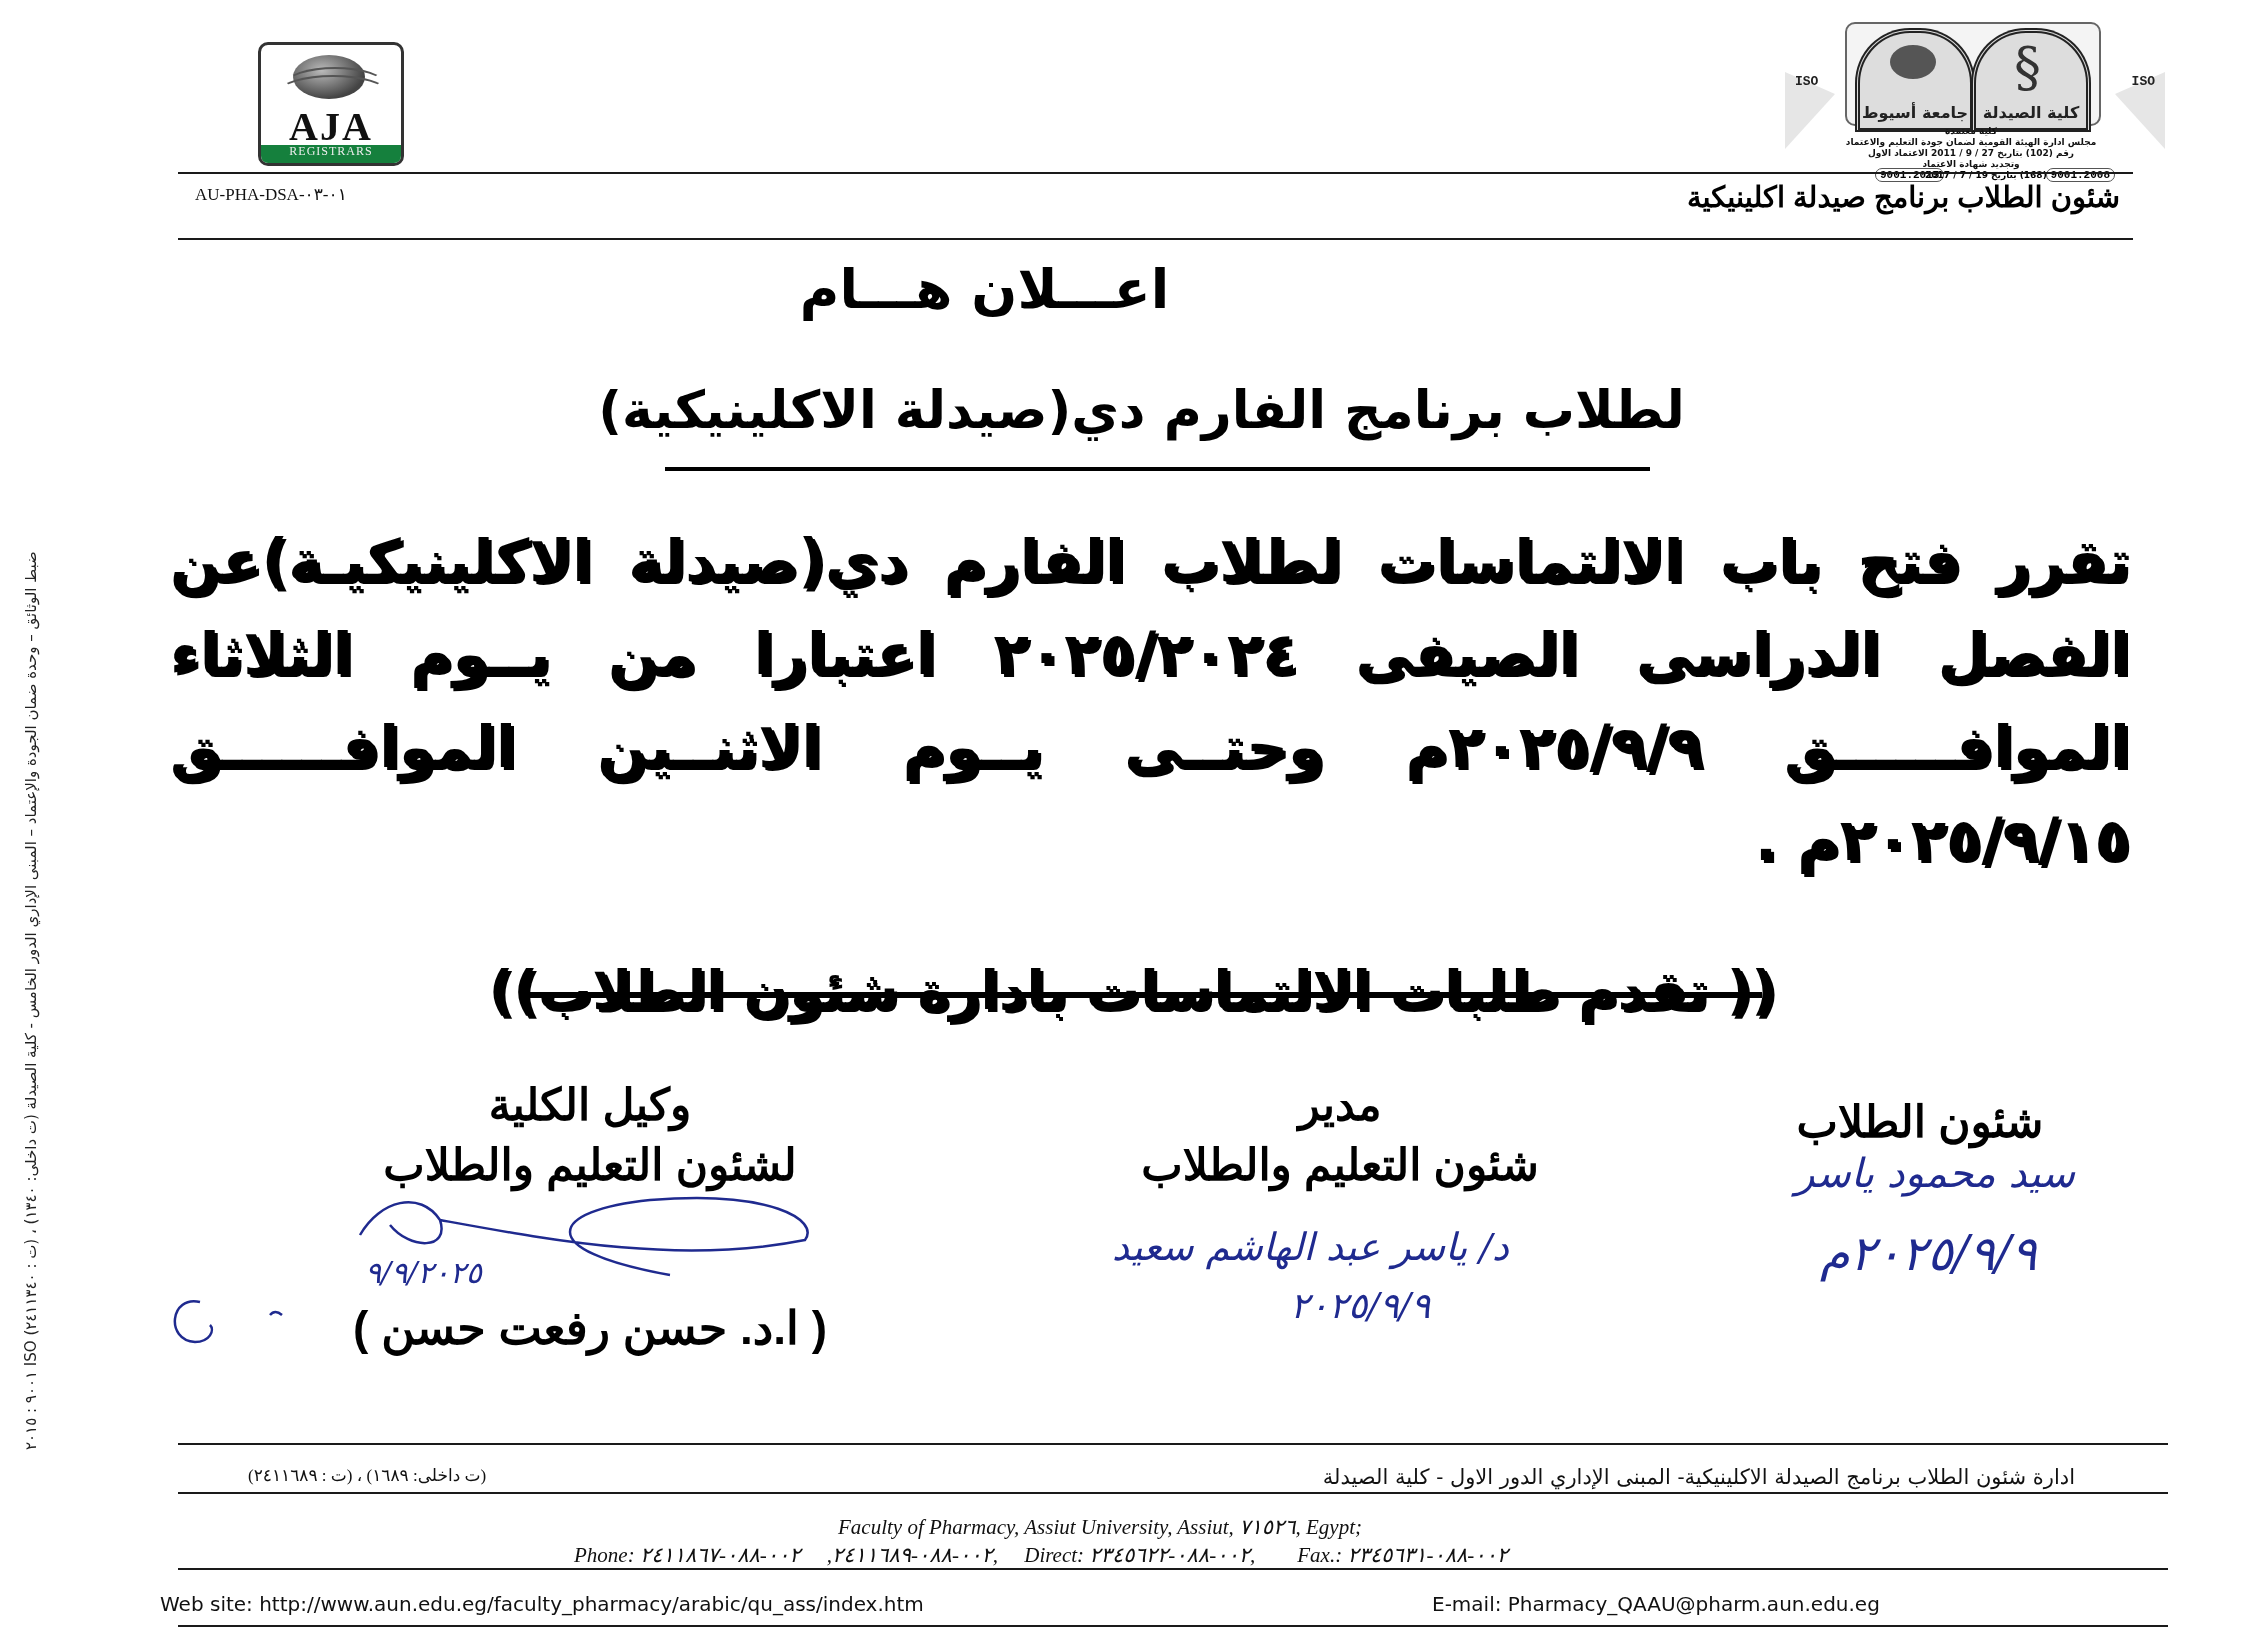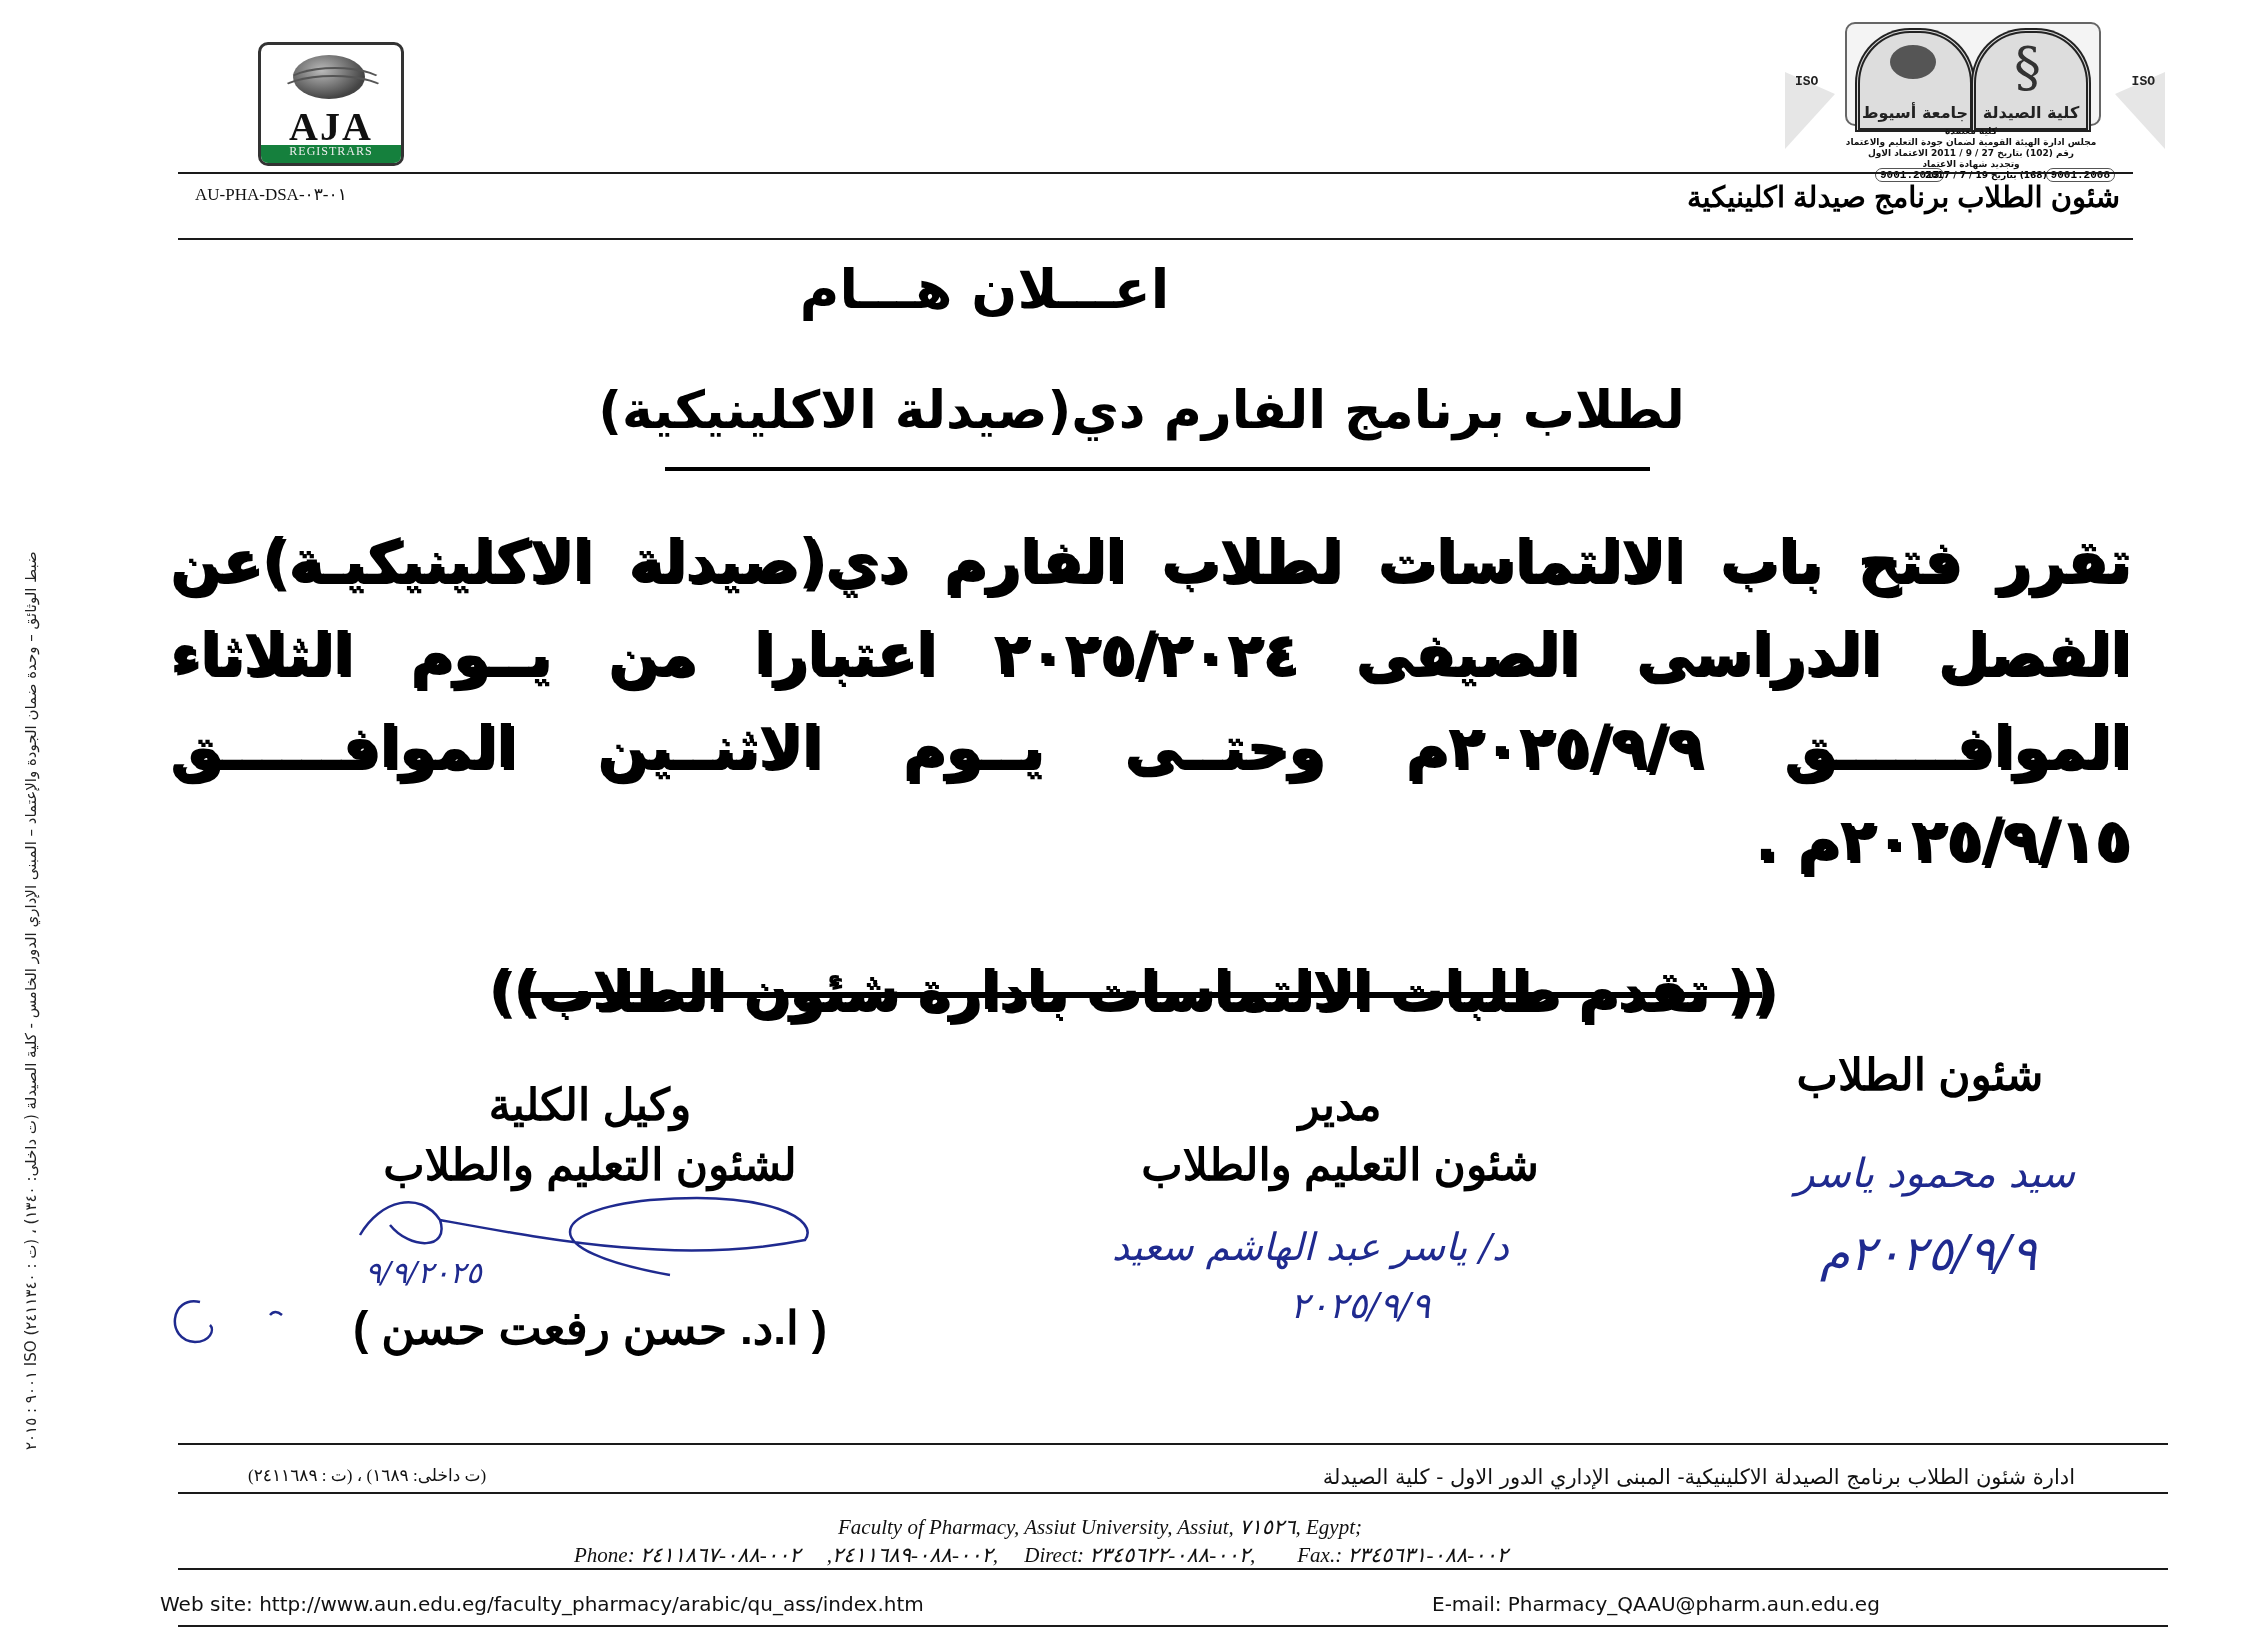--- a/index.html
+++ b/index.html
@@ -99,21 +99,21 @@
 
 <div class="abs title-main rtl">اعـــلان هـــام</div>
 <div class="abs title-sub rtl">لطلاب برنامج الفارم دي(صيدلة الاكلينيكية)</div>
 <div class="hline" style="left:665px;width:985px;top:467px;height:4px;background:#000;"></div>
 
 <div class="abs body-para rtl">تقرر فتح باب الالتماسات لطلاب الفارم دي(صيدلة الاكلينيكيـة)عن الفصل الدراسى الصيفى ٢٠٢٥/٢٠٢٤ اعتبارا من يــوم الثلاثاء الموافــــــق ٢٠٢٥/٩/٩م وحتــى يــوم الاثنــين الموافــــــق ٢٠٢٥/٩/١٥م .</div>
 
 <div class="abs request rtl">(( تقدم طلبات الالتماسات بادارة شئون الطلاب))</div>
 <div class="hline" style="left:522px;width:1240px;top:992px;height:6px;background:#000;"></div>
 
-<div class="sig-col rtl" style="right:165px;top:1045px;width:360px;">
+<div class="sig-col rtl" style="right:165px;top:1092px;width:360px;">
   <div>شئون الطلاب</div>
 </div>
 <div class="hand rtl" style="right:190px;top:1150px;font-size:40px;">سيد محمود ياسر</div>
 <div class="hand" style="left:1820px;top:1225px;font-size:48px;direction:rtl;">٢٠٢٥/٩/٩م</div>
 
 <div class="sig-col rtl" style="left:1105px;top:1075px;width:470px;">
   <div>مدير</div>
   <div>شئون التعليم والطلاب</div>
 </div>
 <div class="hand rtl" style="left:1080px;top:1225px;font-size:38px;margin-left:32px;">د/ ياسر عبد الهاشم سعيد</div>

